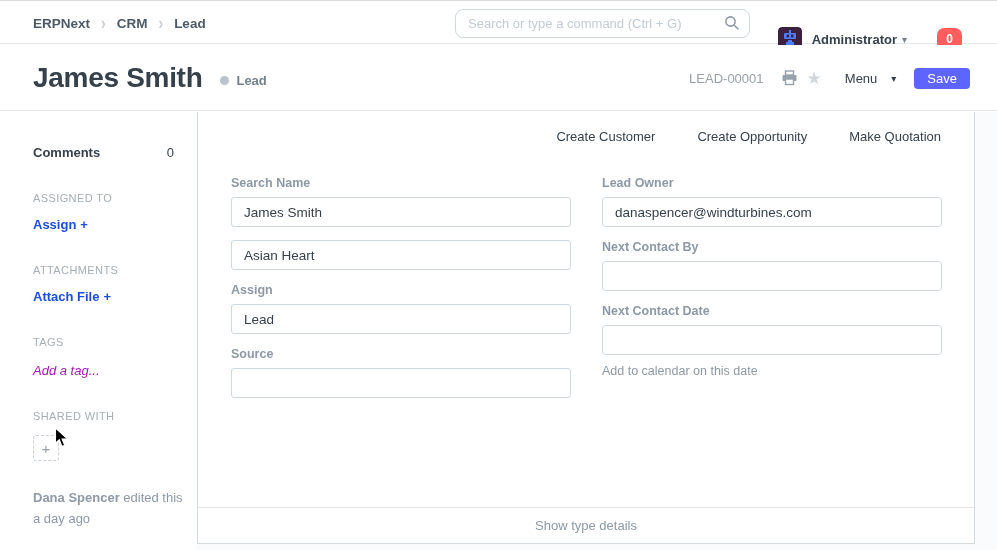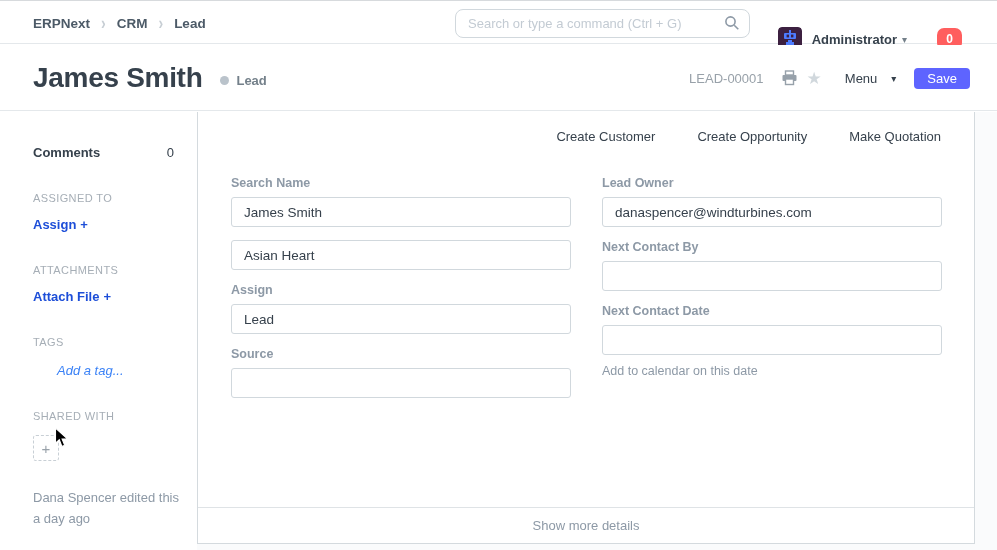--- a/index.html
+++ b/index.html
@@ -48,25 +48,25 @@
   
   .content { position:absolute; top:112px; left:0; width:997px; height:438px; background:#fafbfc; }
   .sidebar { position:absolute; left:0; top:0; width:197px; height:438px; background:#fff;
              padding:0 20px 0 33px; }
   .comments-row { display:flex; justify-content:space-between; margin-top:33px;
                   font-weight:bold; color:#36414c; cursor:pointer; width:141px; }
   .comments-count { font-weight:normal; }
   .side-heading { margin-top:32px; font-size:11px; color:#a6aeb6; letter-spacing:0.4px; }
   .side-link { margin-top:13px; font-weight:bold; color:#1d4ed8; cursor:pointer; }
   .side-link .plus { margin-left:4px; font-weight:bold; }
-  .add-tag { margin-top:15px; font-style:italic; color:#3b82f6; cursor:pointer;margin-left:24px; }
+  .add-tag { margin-top:15px; font-style:italic; color:#a21caf; cursor:pointer; }
   .share-box { margin-top:13px; width:26px; height:26px; border:1px dashed #c8cfd5; border-radius:3px;
                color:#98a1a9; font-size:15px; display:flex; align-items:center; justify-content:center; cursor:pointer; }
   .modified { margin-top:27px; color:#8d99a6; line-height:1.6; width:150px; }
-  .modified .who { font-weight:normal; }
+  .modified .who { font-weight:bold; }
 
   .main-card { position:absolute; left:197px; top:0; width:778px; height:432px; background:#fff;
                border:1px solid #d4dade; border-top:none; }
   .actions { display:flex; justify-content:flex-end; gap:42px; padding:17px 33px 0 0;
              font-size:13px; color:#36414c; }
   .action-link { cursor:pointer; }
   .fields { display:grid; grid-template-columns:1fr 1fr; column-gap:31px; padding:32px 32px 0 33px; }
   .field { margin-bottom:13px; }
   .field label { display:block; font-size:12.5px; font-weight:bold; color:#8d99a6; margin-bottom:7px; }
   .field input { width:100%; height:30px; border:1px solid #d1d8dd; border-radius:3px; background:#fff;
@@ -213,21 +213,21 @@
           <input type="text" value="" style="">
         </div>
         <div class="field">
           <label>Next Contact Date</label>
           <input type="text" value="" style="">
           <div class="desc">Add to calendar on this date</div>
         </div>
       </div>
     </div>
 
-    <div class="card-footer">Show more details</div>
+    <div class="card-footer">Show type details</div>
   </div>
 </div>
 
 <span class="mouse-cursor">
   <svg width="15" height="22" viewBox="0 0 15 22">
     <path d="M1.5 1 L1.5 16.2 L5.3 12.8 L7.9 19.4 L10.7 18.2 L8.1 11.9 L13.2 11.7 Z" fill="#000" stroke="#fff" stroke-width="1.1"></path>
   </svg>
 </span>
 
 </body></html>

